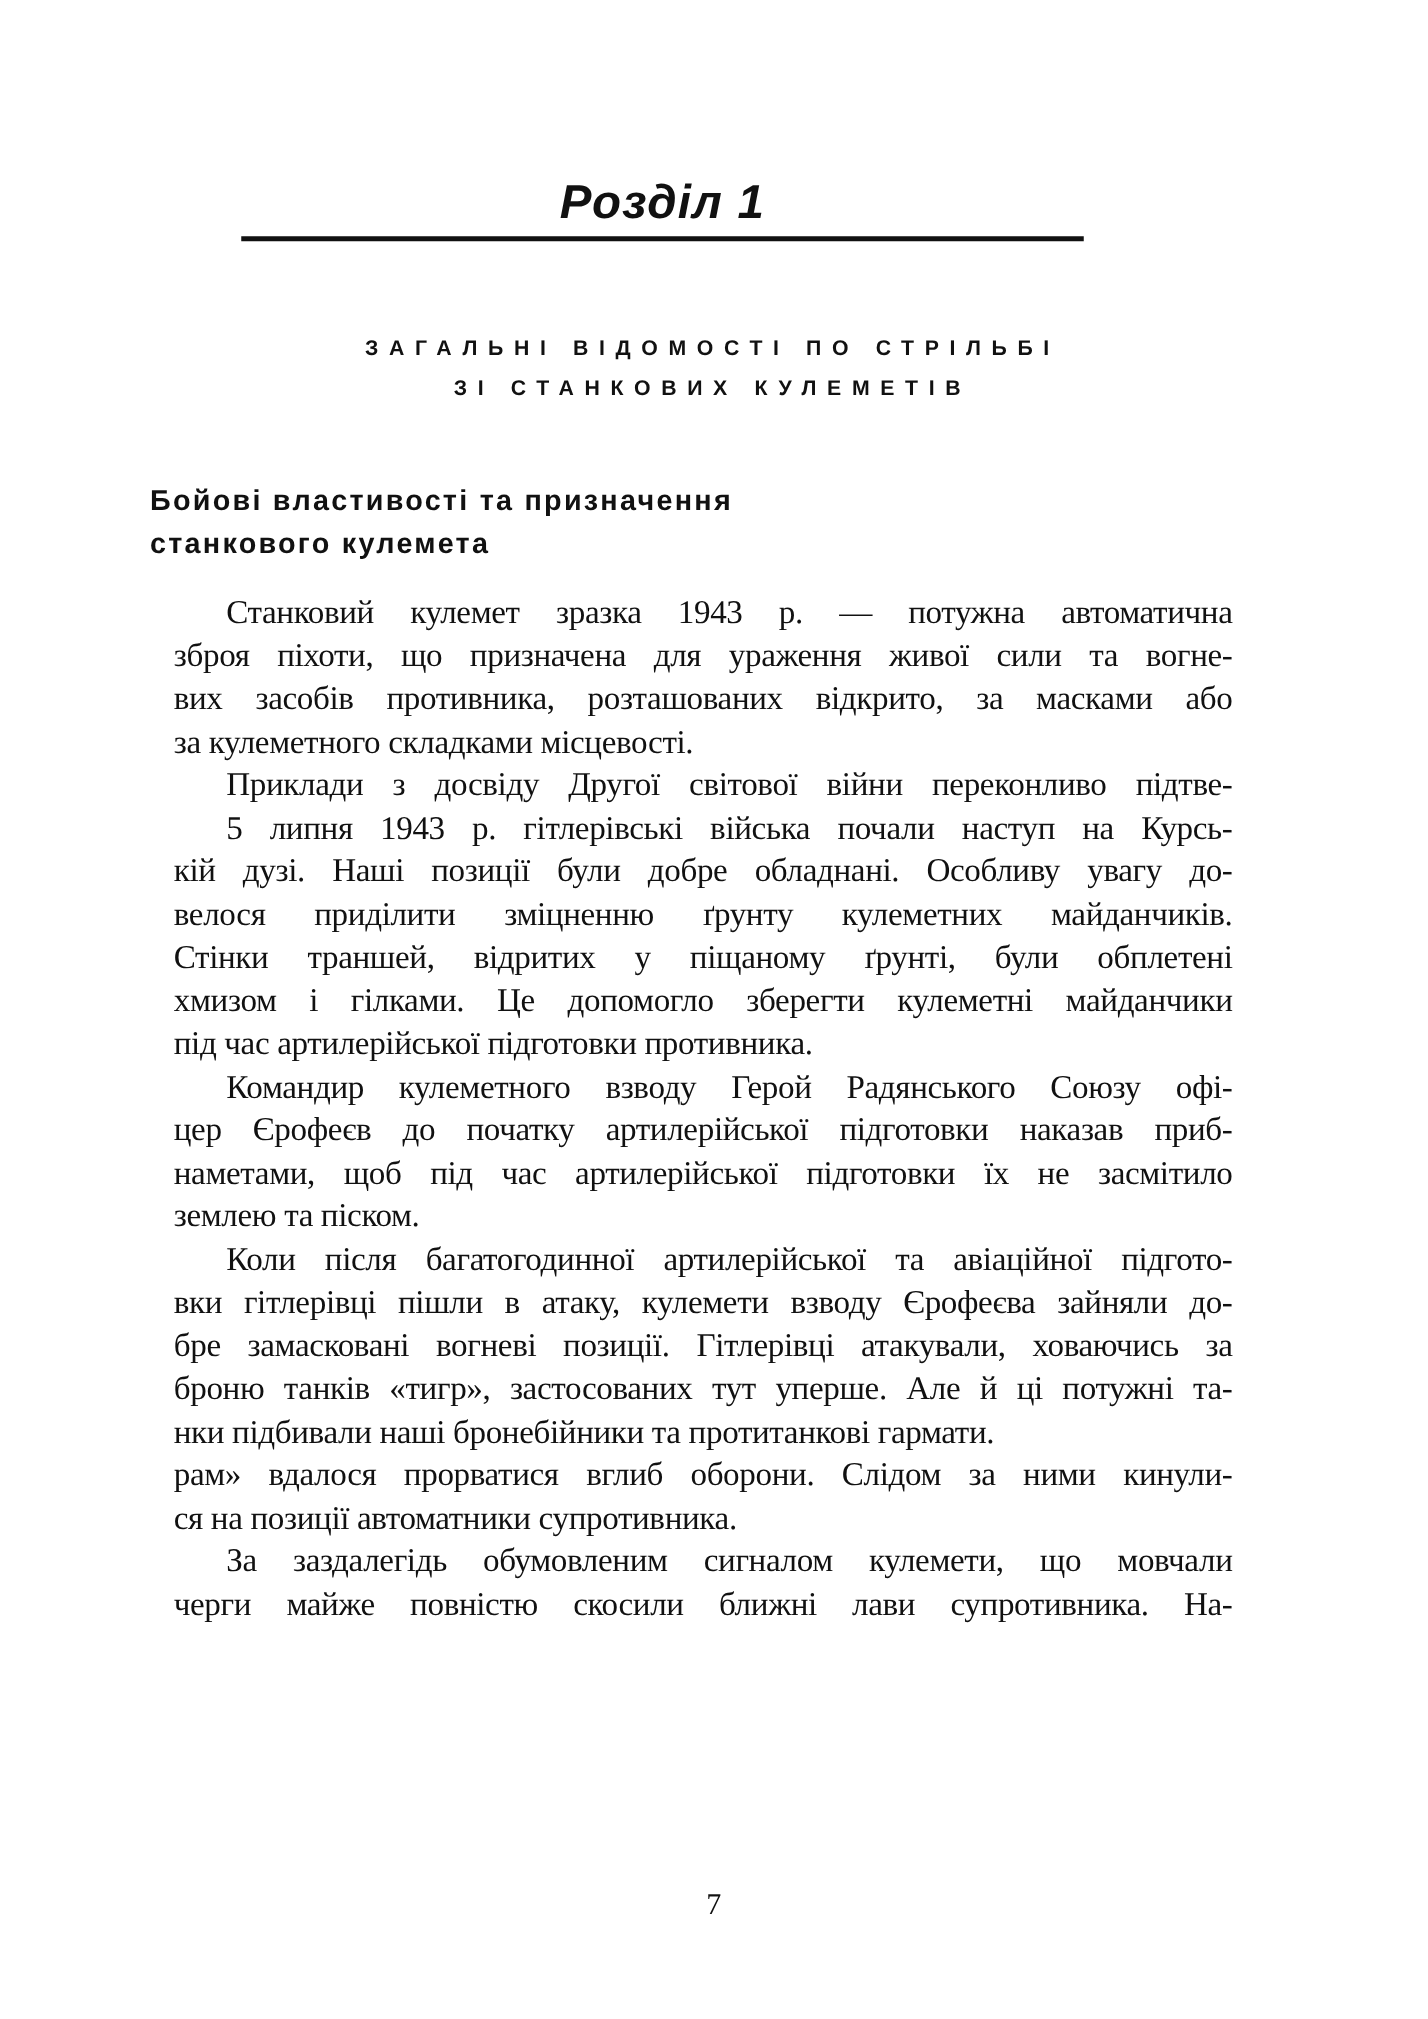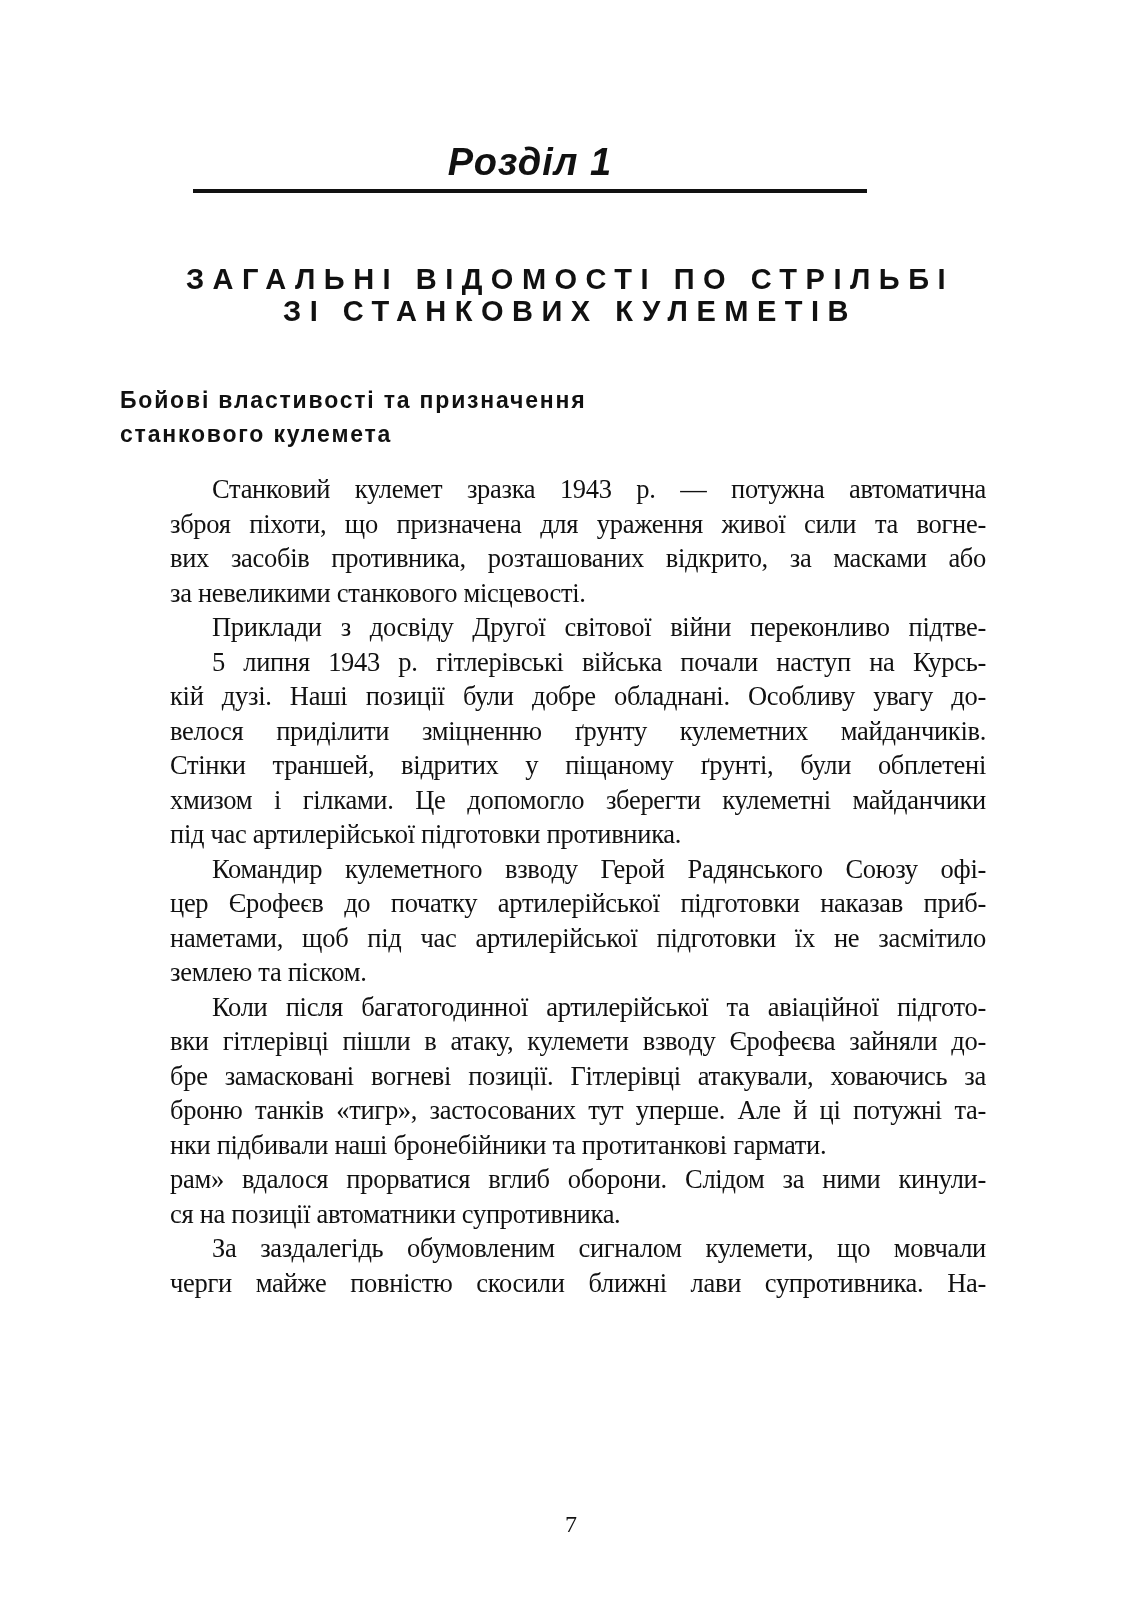--- a/index.html
+++ b/index.html
@@ -44,21 +44,21 @@
       background: #111111;
     }
     .section-title {
       position: absolute;
       left: 120px;
       width: 900px;
       top: 263px;
       text-align: center;
       font-family: "Liberation Sans", sans-serif;
       font-weight: bold;
-      font-size: 29px;
+      font-size: 17px;
       line-height: 32px;
       letter-spacing: 8.5px;
     }
     .subsection-title {
       position: absolute;
       left: 120px;
       width: 900px;
       top: 383px;
       font-family: "Liberation Sans", sans-serif;
       font-weight: bold;
@@ -75,21 +75,20 @@
       font-size: 26.5px;
       line-height: 34.5px;
       letter-spacing: -0.3px;
     }
     .line {
       display: block;
       white-space: nowrap;
       text-align: justify;
       text-align-last: justify;
       height: 34.5px;
-      margin-left: 31px;
     }
     .line.last {
       text-align-last: left;
     }
     .line.indent {
       padding-left: 42px;
     }
     .page-number {
       position: absolute;
       left: 0;
@@ -117,21 +116,21 @@
   <div class="subsection-title">
     <div>Бойові властивості та призначення</div>
     <div>станкового кулемета</div>
   </div>
 
   <div class="body-text" id="body-text">
       <div>
         <span class="line indent">Станковий кулемет зразка 1943 р. — потужна автоматична</span>
         <span class="line">зброя піхоти, що призначена для ураження живої сили та вогне-</span>
         <span class="line">вих засобів противника, розташованих відкрито, за масками або</span>
-        <span class="line last">за невеликими станкового місцевості.</span>
+        <span class="line last">за кулеметного складками місцевості.</span>
       </div>
       <div>
         <span class="line indent">Приклади з досвіду Другої світової війни переконливо підтве-</span>
       </div>
       <div>
         <span class="line indent">5 липня 1943 р. гітлерівські війська почали наступ на Курсь-</span>
         <span class="line">кій дузі. Наші позиції були добре обладнані. Особливу увагу до-</span>
         <span class="line">велося приділити зміцненню ґрунту кулеметних майданчиків.</span>
         <span class="line">Стінки траншей, відритих у піщаному ґрунті, були обплетені</span>
         <span class="line">хмизом і гілками. Це допомогло зберегти кулеметні майданчики</span>

